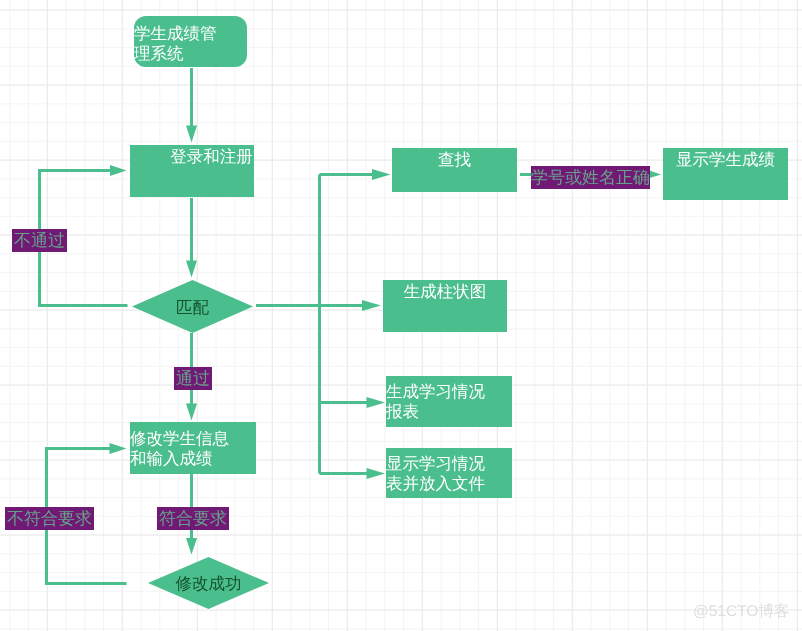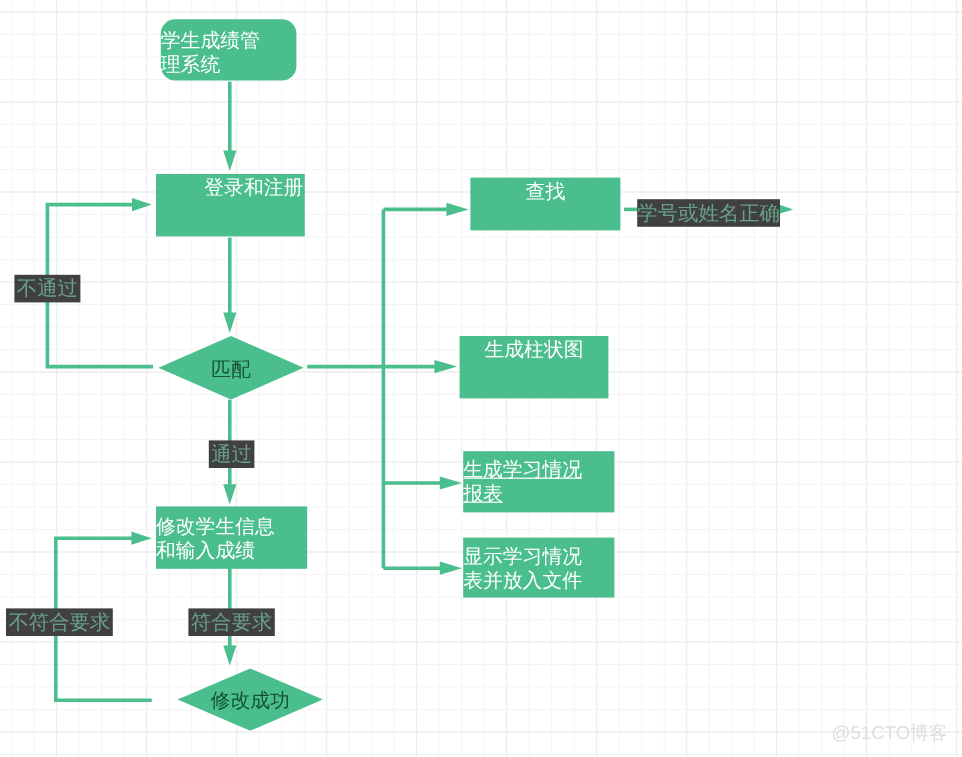--- a/index.html
+++ b/index.html
@@ -24,21 +24,21 @@
   .dlabel{padding-top:2px;box-sizing:border-box;}
   .node{position:absolute;box-sizing:border-box;display:flex;align-items:flex-start;
         justify-content:center;text-align:center;color:#fff;background:#4bbe8d;
         font-size:16.5px;line-height:20px;letter-spacing:0px;}
   .stadium{border-radius:12px;}
   .diamondwrap{position:absolute;}
   .diamondwrap .dlabel{position:absolute;left:0;top:0;width:100%;height:100%;
         display:flex;align-items:center;justify-content:center;color:#14532d;
         font-size:16.5px;letter-spacing:0px;}
   .edgelabel{position:absolute;color:#68a08a;white-space:nowrap;font-size:17px;
-        background:#404040;padding:2px 2px;line-height:19px;}
+        background:#701a75;padding:2px 2px;line-height:19px;}
   #watermark{position:absolute;color:#dedede;font-size:15.5px;white-space:nowrap;
         letter-spacing:0px;line-height:1;}
 </style>
 </head>
 <body>
 
 <div id="canvas">
   <div id="grid"></div>
 
   <svg id="edges" width="802" height="631">
@@ -78,26 +78,29 @@
   </div>
 
   <div class="node" style="left:130px;top:145px;width:124px;height:52px;padding-left:39px;">
     <span>登录和注册</span>
   </div>
 
   <div class="node" style="left:392px;top:148px;width:125px;height:44px;">
     <span>查找</span>
   </div>
 
+  <div class="node" style="left:663px;top:148px;width:125px;height:52px;">
+    <span>显示学生成绩</span>
+  </div>
 
   <div class="node" style="left:383px;top:280px;width:124px;height:52px;">
     <span>生成柱状图</span>
   </div>
 
-  <div class="node multiline" style="left:386px;top:376px;width:126px;height:51px;flex-direction:column;text-decoration:underline;">
+  <div class="node multiline" style="left:386px;top:376px;width:126px;height:51px;flex-direction:column;">
     <span>生成学习情况</span>
     <span>报表</span>
   </div>
 
   <div class="node multiline" style="left:386px;top:448px;width:126px;height:50px;flex-direction:column;">
     <span>显示学习情况</span>
     <span>表并放入文件</span>
   </div>
 
   <div class="node multiline" style="left:130px;top:422px;width:126px;height:52px;flex-direction:column;">

